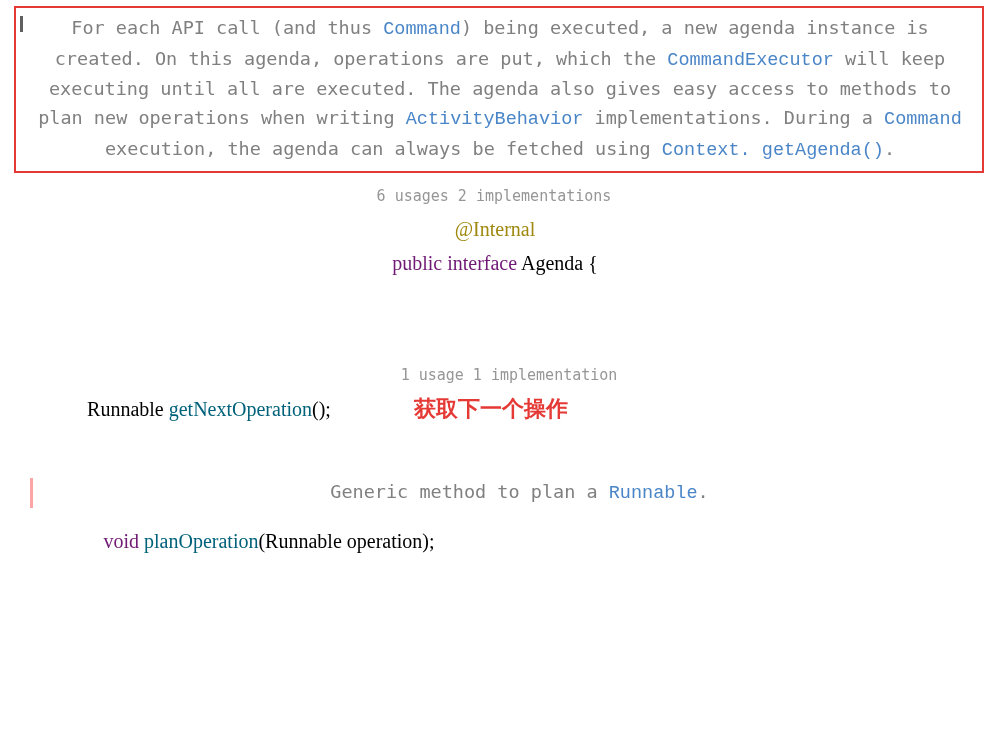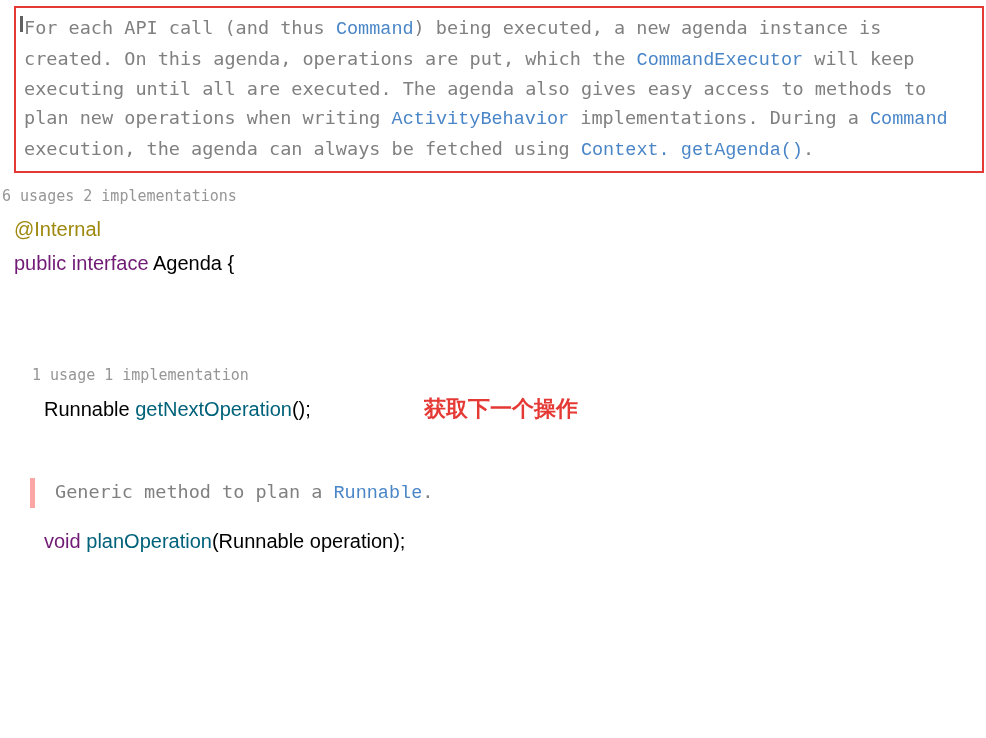--- a/index.html
+++ b/index.html
@@ -1,18 +1,19 @@
 <!DOCTYPE html>
 <html><head>
   <meta charset="utf-8">
   <style>
     * {
       margin: 0;
       padding: 0;
       box-sizing: border-box;
+      text-align: center;
     }
     body {
       font-family: 'Segoe UI', 'Microsoft YaHei', Consolas, Monaco, monospace;
       background: #ffffff;
       font-size: 19px;
       line-height: 1.5;
       width: 986px;
       height: 738px;
       overflow: hidden;
     }
@@ -39,23 +40,23 @@
       font-family: Consolas, Monaco, 'Courier New', monospace;
     }
     .usages-line {
       color: #969696;
       font-size: 15px;
       margin-left: 2px;
       margin-bottom: 6px;
       margin-top: 2px;
     }
     .code-line {
-      font-family: Liberation Sans, sans-serif;
+      font-family: Liberation Serif, serif;
       font-size: 20px;
-      margin-left: 14px;
+      margin-left: 4px;
       margin-bottom: 4px;
       white-space: pre;
     }
     .annotation {
       color: #9e880d;
     }
     .keyword {
       color: #701a75;
     }
     .class-name {
@@ -79,21 +80,21 @@
       font-family: 'SimSun', 'Microsoft YaHei', serif;
       font-size: 22px;
       font-weight: bold;
     }
     .spacer-lg { height: 36px; }
     .spacer-md { height: 18px; }
     .spacer-sm { height: 8px; }
     .inner-doc-block {
       margin-left: 30px;
       padding-left: 20px;
-      border-left: 5px solid #fca5a5;
+      border-left: 3px solid #fca5a5;
       color: #808080;
       font-size: 18.5px;
       line-height: 1.5;
       margin-bottom: 10px;
       margin-top: 6px;
     }
   </style>
 </head>
 <body>
 

